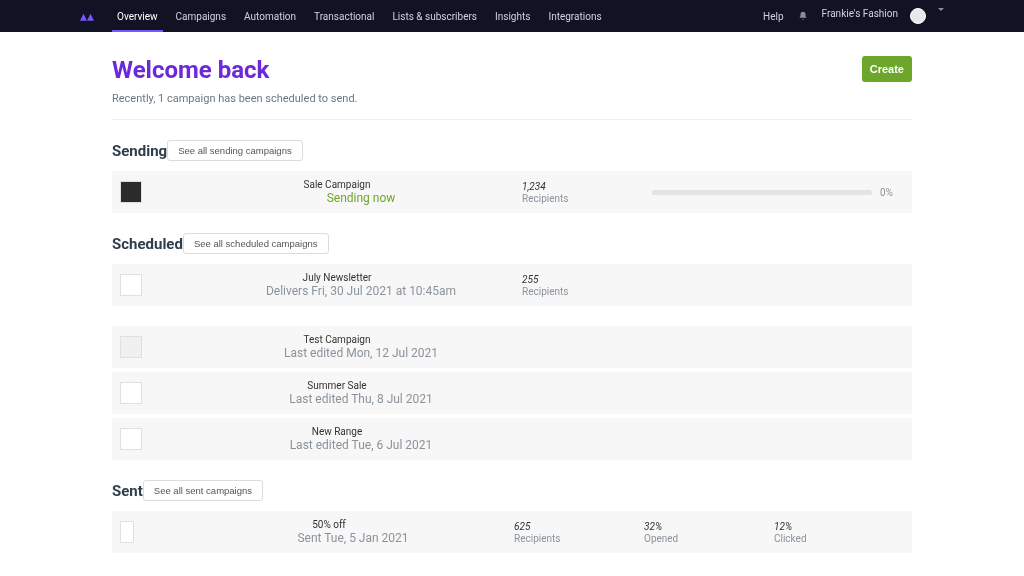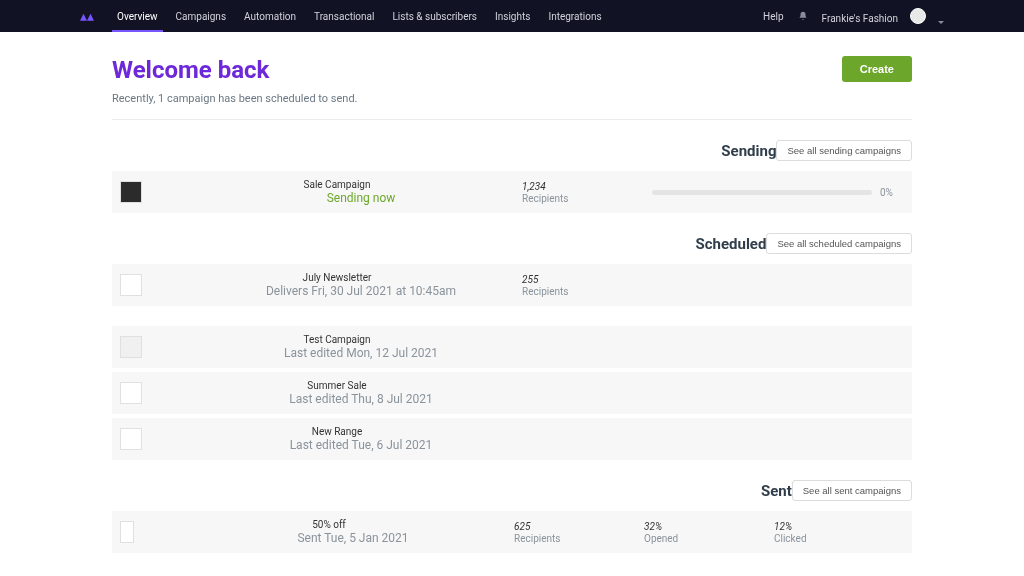--- a/index.html
+++ b/index.html
@@ -7,34 +7,34 @@
 
 .topbar { background: #111324; height: 32px; display: flex; align-items: center; padding: 0 80px; }
 .logo { width: 14px; height: 10px; margin-right: 14px; }
 .nav-items { display: flex; height: 100%; }
 .nav-item { color: #d2d2dc; font-size: 10px; padding: 0 9px; display: flex; align-items: center; cursor: pointer; position: relative; }
 .nav-item.active { color: #fff; }
 .nav-item.active::after { content: ''; position: absolute; bottom: 0; left: 4px; right: 4px; height: 2px; background: #7856ff; }
 .nav-right { margin-left: auto; display: flex; align-items: center; gap: 14px; }
 .nav-right-item { color: #d2d2dc; font-size: 10px; cursor: pointer; }
 .bell { width: 10px; height: 10px; fill: #8a8aa0; }
-.account { display: flex; align-items: flex-end; gap: 12px; color: #d2d2dc; font-size: 10px; cursor: pointer; }
+.account { display: flex; align-items: flex-start; gap: 12px; color: #d2d2dc; font-size: 10px; cursor: pointer; }
 .avatar { width: 16px; height: 16px; border-radius: 50%; background: #e8e8e8; border: 1px solid #fff; }
 .caret { width: 0; height: 0; border-left: 3px solid transparent; border-right: 3px solid transparent; border-top: 3px solid #8a8aa0; }
 
 .container { width: 800px; margin: 0 auto; padding-top: 24px; }
 .header-row { display: flex; align-items: flex-start; justify-content: space-between; }
 .welcome { font-size: 24px; font-weight: 700; color: #6d28d9; }
 .subtitle { font-size: 11px; color: #6b7884; margin-top: 8px; }
-.create-btn { background: #6ca72c; color: #fff; border: none; border-radius: 3px; padding: 7px 18px; font-size: 11px; font-weight: 600; cursor: pointer; }
+.create-btn { background: #6ca72c; color: #fff; border: none; border-radius: 3px; padding: 7px 8px; font-size: 11px; font-weight: 600; cursor: pointer; }
 
 hr.divider { border: none; border-top: 1px solid #ececec; margin-top: 14px; }
 
 .section { margin-top: 20px; }
-.section-head { display: flex; justify-content: flex-end; align-items: center; margin-bottom: 10px; }
+.section-head { display: flex; justify-content: flex-start; align-items: center; margin-bottom: 10px; }
 .section-title { font-size: 15px; font-weight: 700; color: #303e4b; }
 .see-all { background: #fff; border: 1px solid #dcdcdc; border-radius: 3px; padding: 4px 10px; font-size: 9.5px; color: #555; cursor: pointer; }
 
 .row { background: #f7f7f7; height: 42px; display: flex; align-items: center; padding: 0 8px; margin-bottom: 4px; }
 .thumb { width: 22px; height: 22px; background: #fff; border: 1px solid #e0e0e0; margin-right: 10px; display: flex; align-items: center; justify-content: center; overflow: hidden; }
 .thumb-dark { background: #2b2b2b; }
 .thumb-placeholder { background: #f0f0f0; }
 .name-col { flex: 0 0 370px; text-align: center; }
 .name { font-size: 10px; color: #333; }
 .meta { font-size: 12px; color: #8a939c; margin-top: 1px; margin-left: 48px; }

